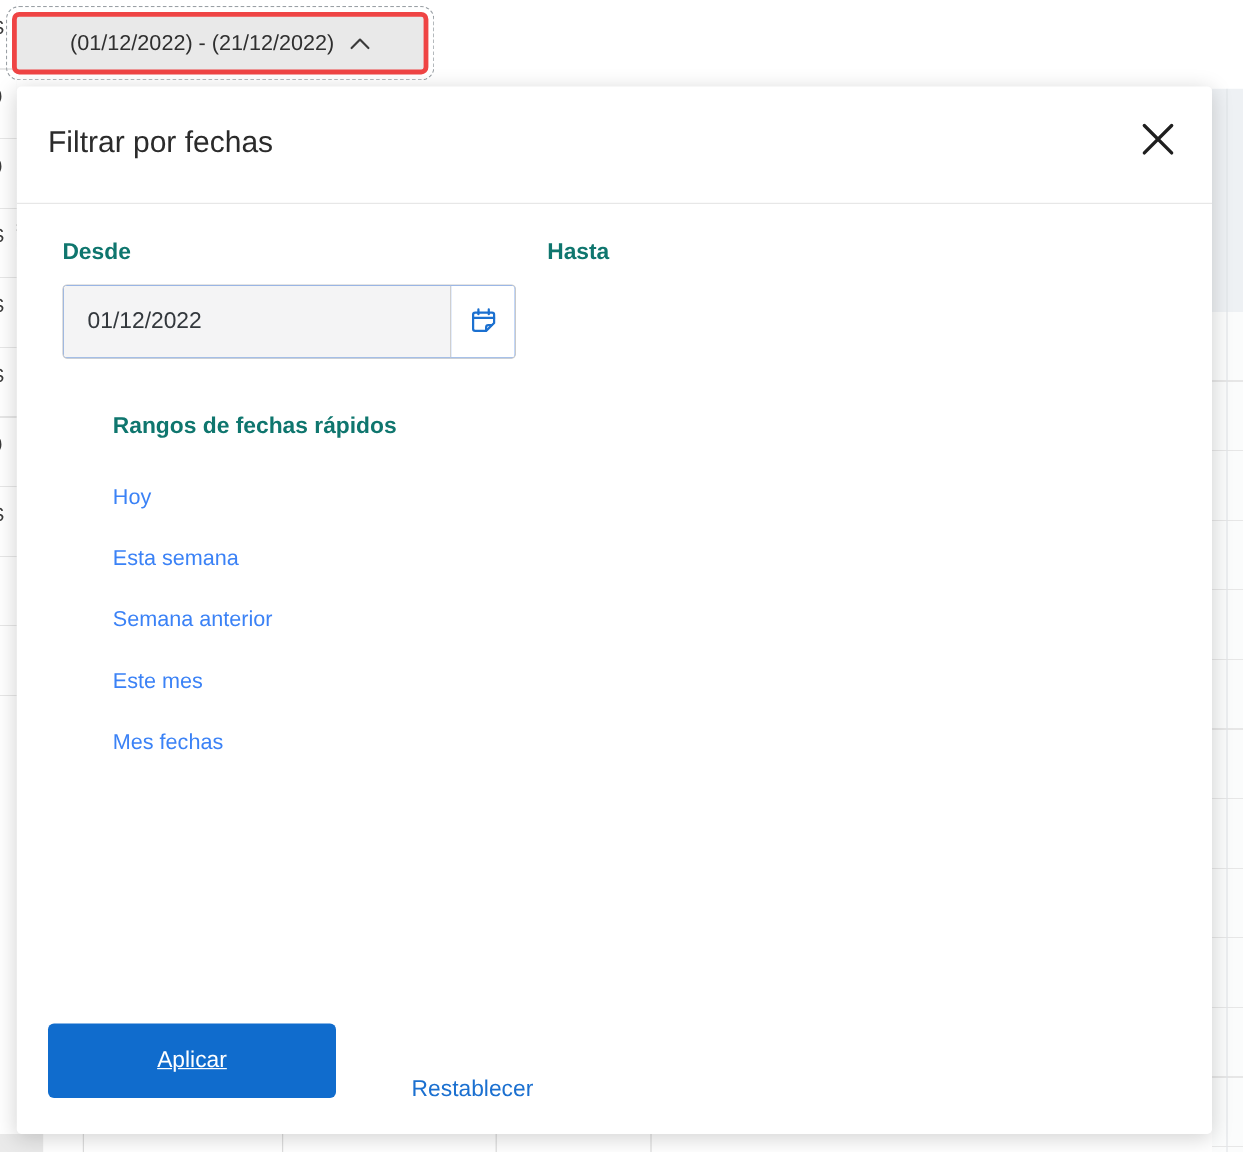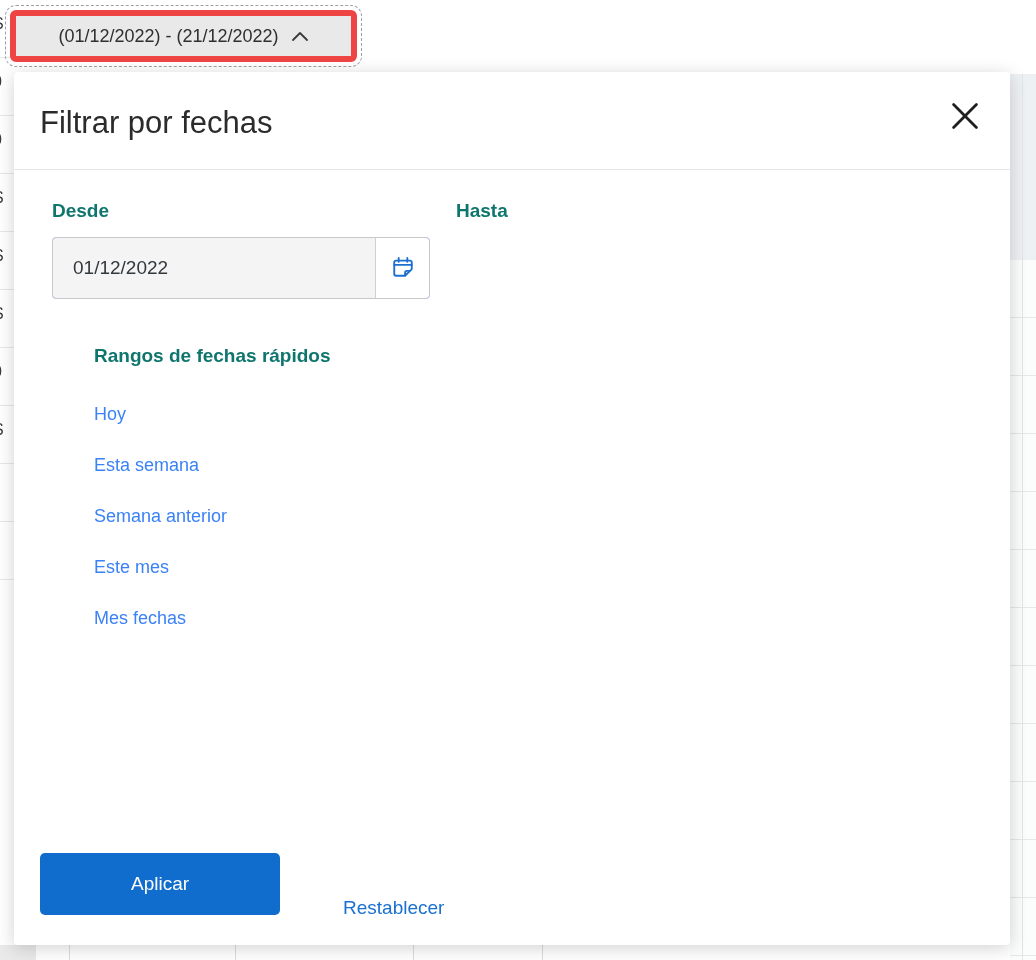--- a/index.html
+++ b/index.html
@@ -17,48 +17,48 @@
   .bg-right-header { position:absolute; left:1010px; top:74px; width:26px; height:186px; background:#eef1f4; }
   .bg-right-rows { position:absolute; left:1010px; top:260px; width:26px; height:700px;
     background-image:repeating-linear-gradient(to bottom, transparent 0 57px, #e7e7e7 57px 58px); }
   .bg-vline-right { position:absolute; left:1022px; top:74px; width:1px; height:886px; background:#e2e5e8; }
   .bg-bottom-gray { position:absolute; left:0; top:945px; width:36px; height:15px; background:#eaeaea; }
   .bg-bottom-line { position:absolute; top:945px; width:1px; height:15px; background:#ddd; }
 
   
   .trigger { position:absolute; left:10px; top:10px; width:347px; height:52px;
     display:flex; align-items:center; justify-content:center; gap:12px;
-    background:#e9e9e9; border:6px solid #ef4444; border-radius:6px;
+    background:#e9e9e9; border:4px solid #ef4444; border-radius:6px;
     outline:1px dashed #9aa0a5; outline-offset:4px;
     font-size:18px; color:#2f2f2f; cursor:pointer; }
   .trigger svg { display:block; }
 
   
   .modal { position:absolute; left:14px; top:72px; width:996px; height:873px;
     background:#fff; border-radius:4px; box-shadow:0 3px 18px rgba(0,0,0,.18); z-index:5; }
-  .modal-title { position:absolute; left:26px; top:33px; font-size:31px; color:#2b2b2b; font-weight:400; }
+  .modal-title { position:absolute; left:26px; top:33px; font-size:25px; color:#2b2b2b; font-weight:400; }
   .close-btn { position:absolute; right:22px; top:22px; width:46px; height:46px;
     display:flex; align-items:center; justify-content:center; background:none; border:none; cursor:pointer; }
   .modal-divider { position:absolute; left:0; right:0; top:97px; height:1px; background:#e7e7e7; }
 
   .field-label { position:absolute; top:128px; font-size:19px; font-weight:700; color:#0f766e; }
   .datefield { position:absolute; top:165px; width:378px; height:62px; display:flex;
     border:1px solid #c9c9c9; border-radius:4px; overflow:hidden; background:#3b82f6; }
   .datefield .value { flex:1; background:#f4f4f5; border-right:1px solid #cfcfcf;
     font-size:19px; color:#33383d; border-top:none; border-left:none; border-bottom:none;
     padding:0 0 0 20px; outline:none; min-width:0; font-family:"Liberation Sans",sans-serif; }
   .datefield .calbtn { width:53px; background:#fff; border:none; display:flex;
     align-items:center; justify-content:center; cursor:pointer; }
 
   .quick-heading { position:absolute; left:80px; top:273px; font-size:19px; font-weight:700; color:#0f766e; }
   .quick-link { position:absolute; left:80px; font-size:18px; color:#3b82f6; text-decoration:none; cursor:pointer;text-align:center; }
 
   .apply-btn { position:absolute; left:26px; top:781px; width:240px; height:62px;
     background:#106ccd; color:#fff; border:none; border-radius:5px;
-    font-size:19px; font-family:"Liberation Sans",sans-serif; cursor:pointer; }
+    font-size:19px; font-family:"Liberation Sans",sans-serif; cursor:pointer;text-decoration:underline; }
   .reset-link { position:absolute; left:329px; top:802px; font-size:19px; color:#1b70d0;
     text-decoration:none; cursor:pointer;margin-top:23px; }
 </style>
 </head>
 <body>
 
 <div id="screen">
 
   <div class="bg-left-header"></div>
   <div class="bg-frag" style="left:0; top:166px;">IE</div>

